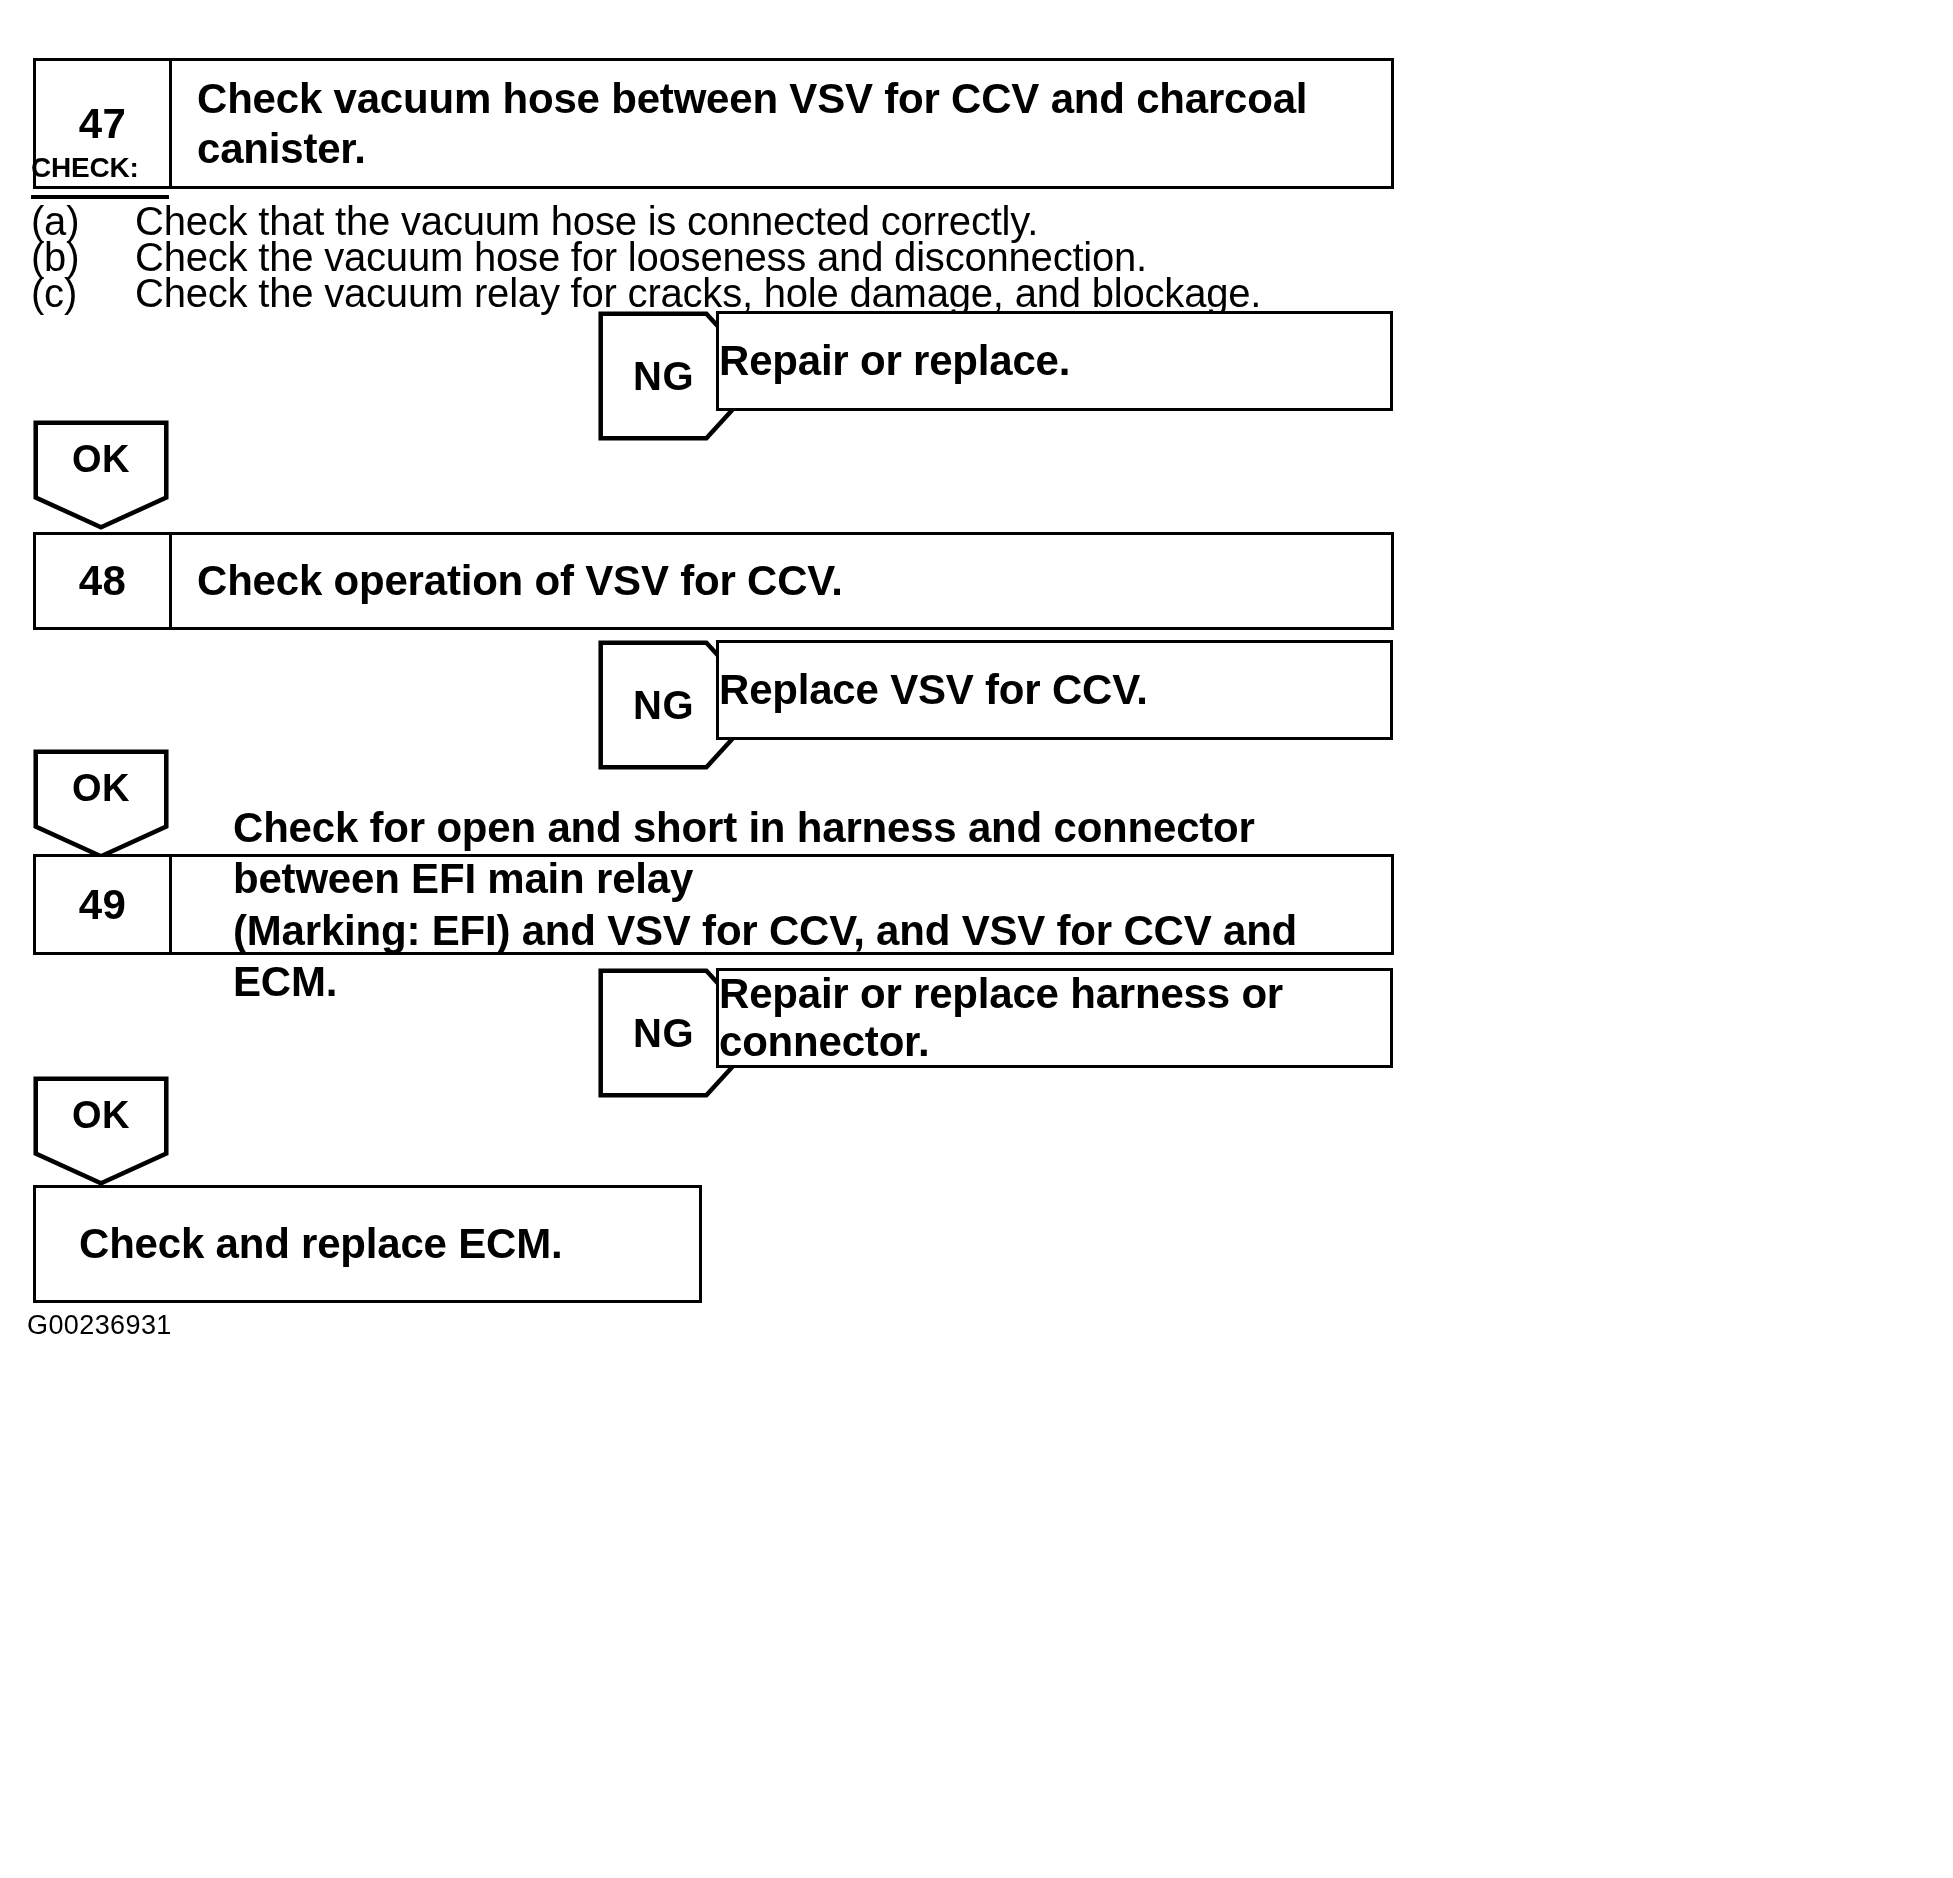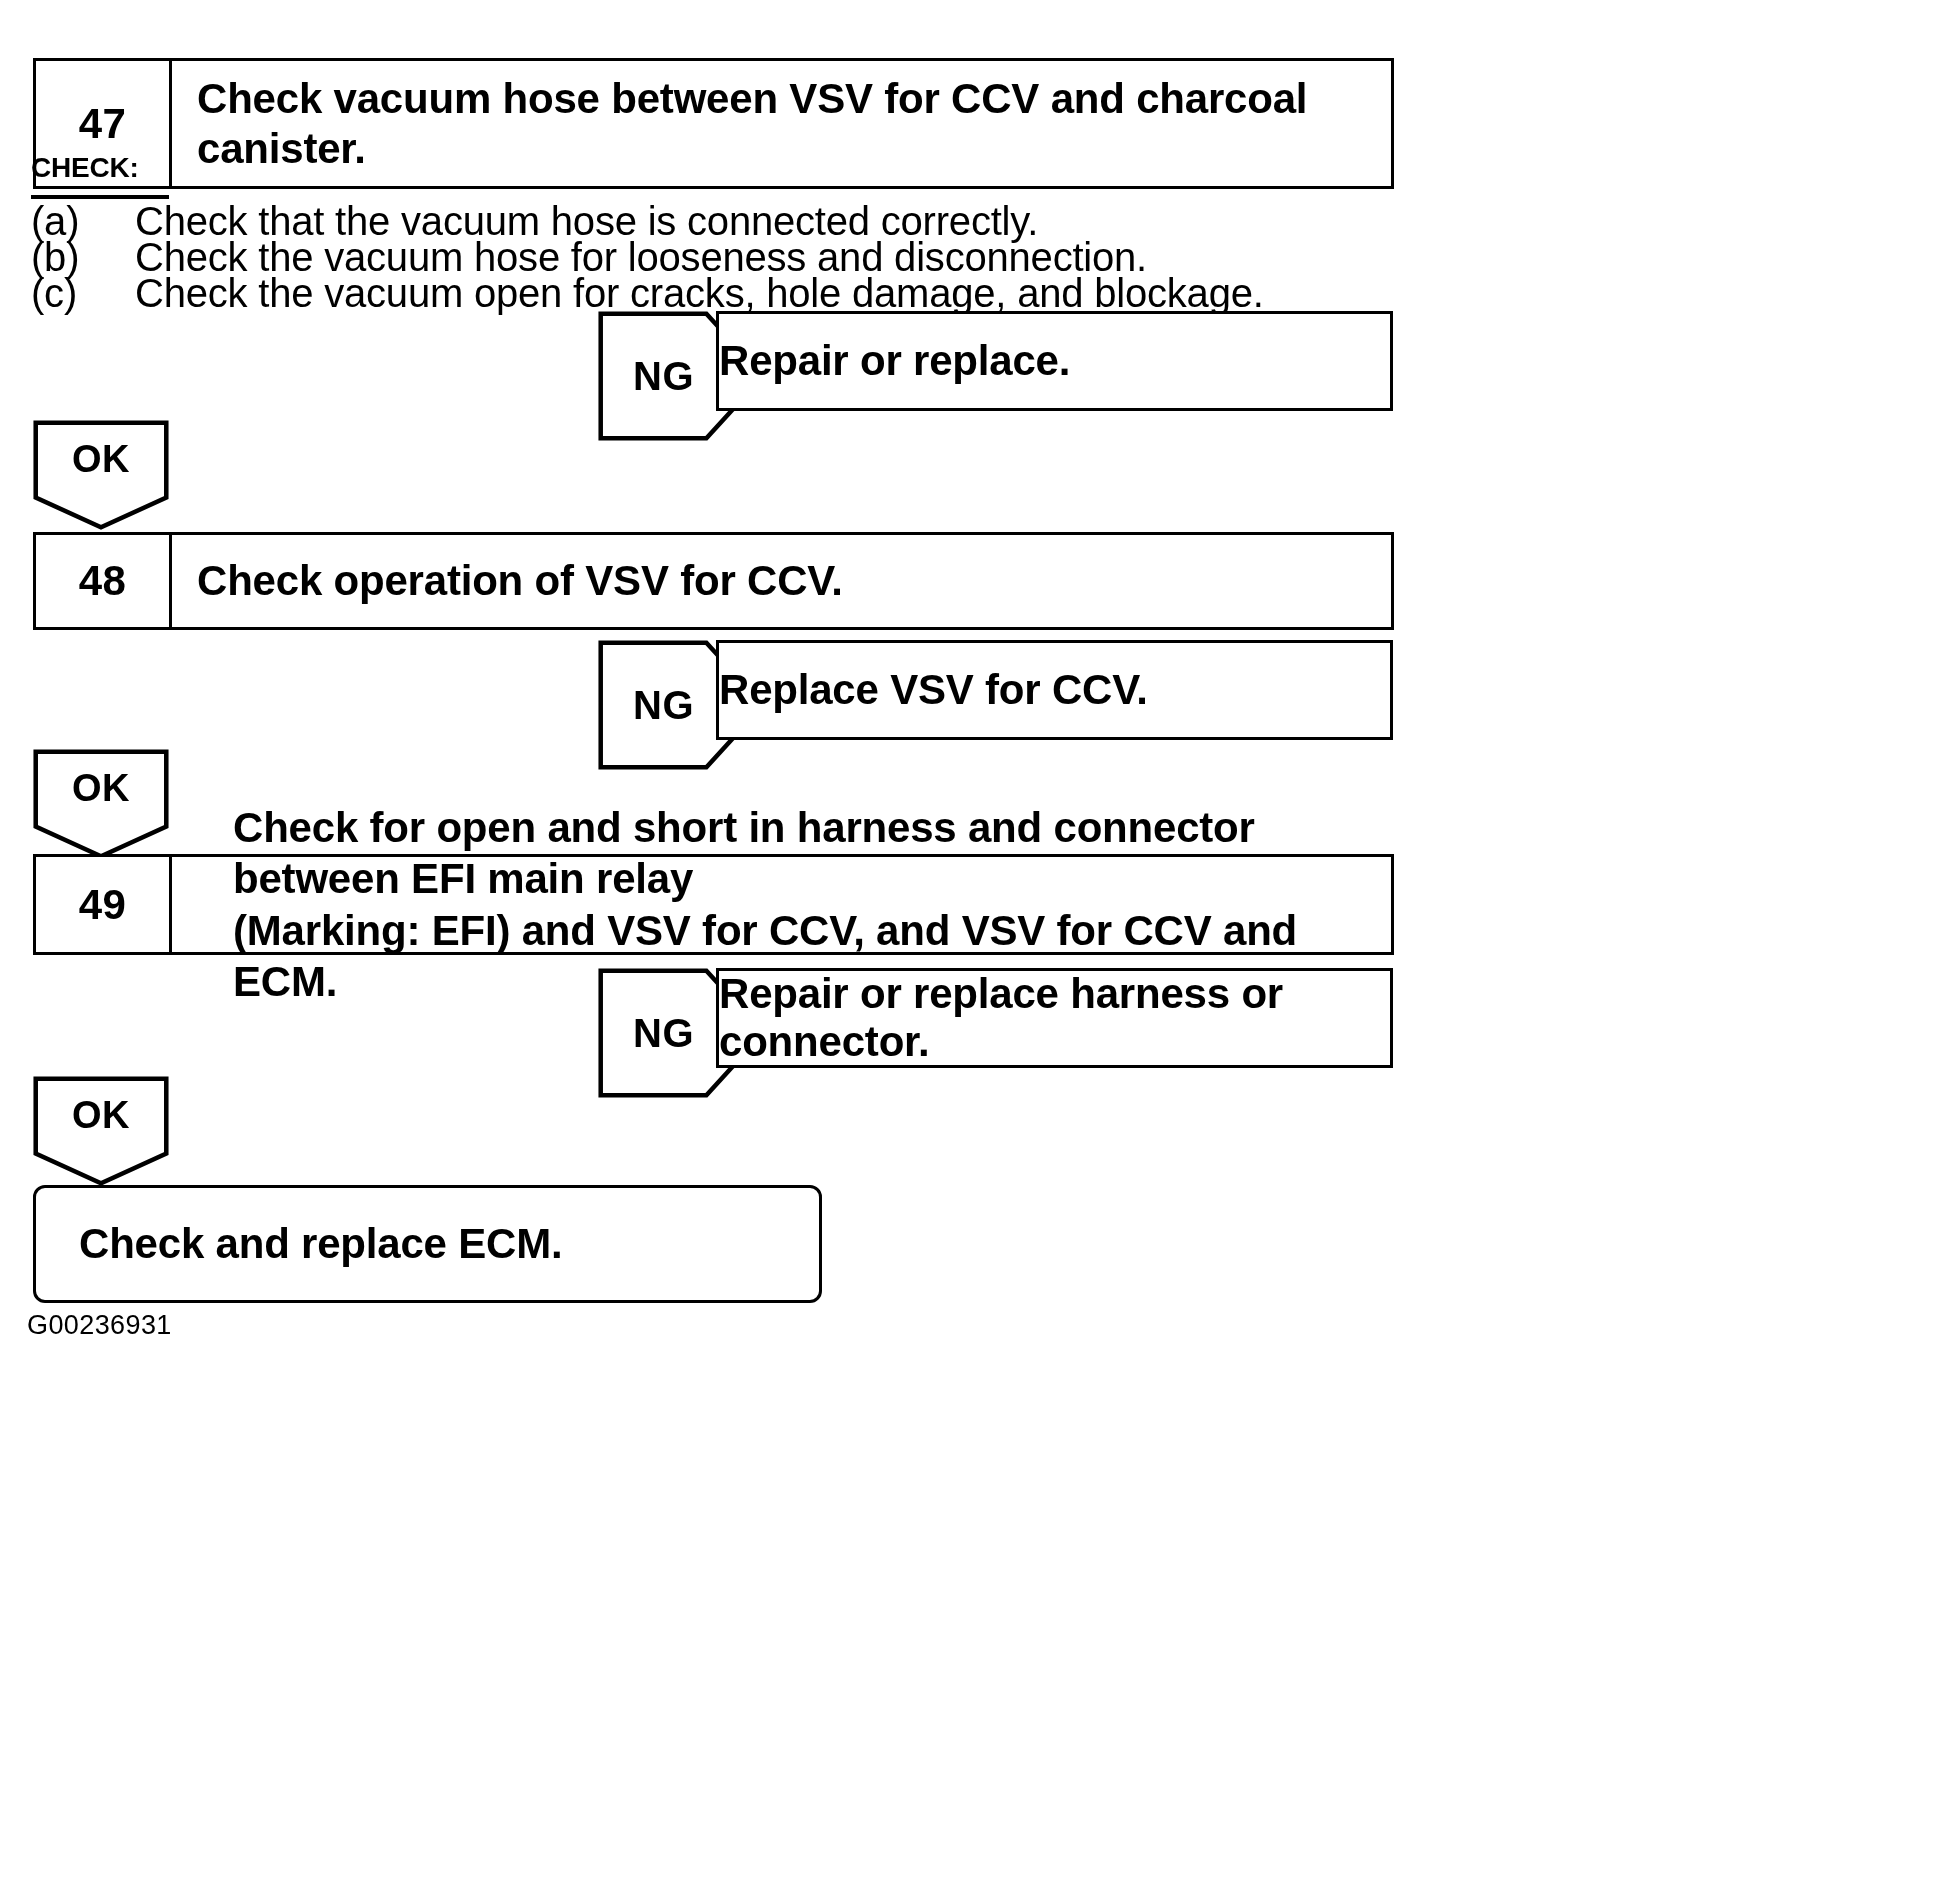--- a/index.html
+++ b/index.html
@@ -168,21 +168,21 @@
   <div class="check-head" style="left:31px; top:152px;">CHECK:</div>
   <div class="check-underline" style="left:31px; top:195px; width:138px; height:3.6px;"></div>
 
   <div class="check-row" style="left:31px; top:199px;">
     <span class="marker">(a)</span><span>Check that the vacuum hose is connected correctly.</span>
   </div>
   <div class="check-row" style="left:31px; top:235px;">
     <span class="marker">(b)</span><span>Check the vacuum hose for looseness and disconnection.</span>
   </div>
   <div class="check-row" style="left:31px; top:271px;">
-    <span class="marker">(c)</span><span>Check the vacuum open for cracks, hole damage, and blockage.</span>
+    <span class="marker">(c)</span><span>Check the vacuum relay for cracks, hole damage, and blockage.</span>
   </div>
 
   <div class="ng-arrow" style="left:598px; top:311px;">
     <svg viewBox="0 0 186 144" preserveAspectRatio="none" aria-hidden="true">
       <polygon points="3,3 120,3 183,72 120,141 3,141" fill="#ffffff" stroke="#000000" stroke-width="5"></polygon>
     </svg>
     <span class="ng-label">NG</span>
   </div>
   <div class="result-box" style="left:716px; top:311px; width:677px; height:100px;">Repair or replace.</div>
 
@@ -231,18 +231,18 @@
   </div>
   <div class="result-box" style="left:716px; top:968px; width:677px; height:100px;">Repair or replace harness or connector.</div>
 
   <div class="ok-arrow" style="left:33px; top:1076px;">
     <svg viewBox="0 0 150 122" preserveAspectRatio="none" aria-hidden="true">
       <polygon points="3,3 147,3 147,86 75,119 3,86" fill="#ffffff" stroke="#000000" stroke-width="5"></polygon>
     </svg>
     <span class="ok-label">OK</span>
   </div>
 
-  <div class="result-box terminal" style="left:33px; top:1185px; width:789px; height:118px;border-radius:12px;">Check and replace ECM.</div>
+  <div class="result-box terminal" style="left:33px; top:1185px; width:669px; height:118px;">Check and replace ECM.</div>
 
   <div class="footer-code" style="left:27px; top:1310px;">G00236931</div>
 
 </div>
 
 
 </body></html>

